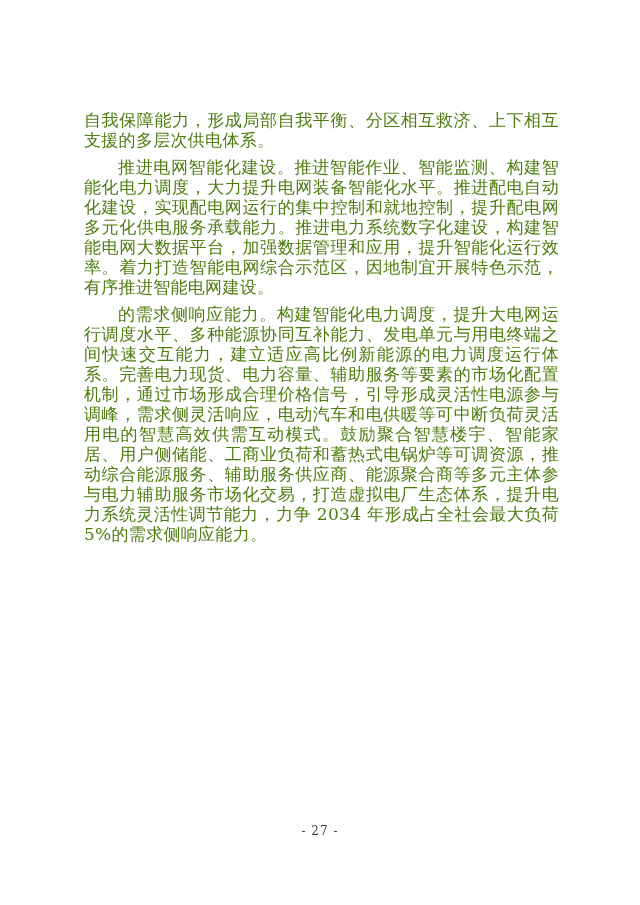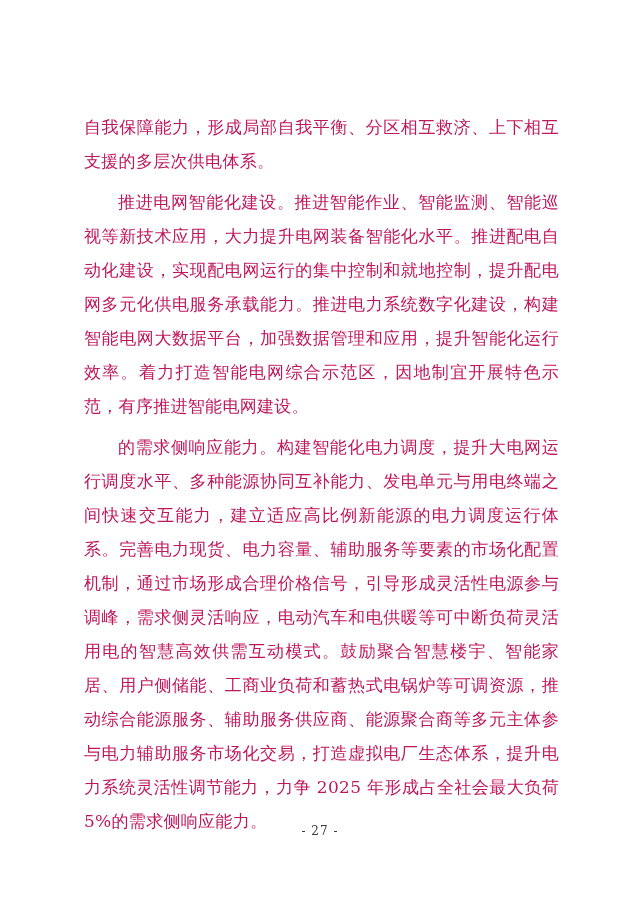--- a/index.html
+++ b/index.html
@@ -24,22 +24,22 @@
   }
   .content {
     position: absolute;
     left: 84px;
     top: 110px;
     width: 475px;
   }
   .para {
     margin: 0 0 7px 0;
     font-size: 17px;
-    line-height: 34px;
-    color: #be185d;
+    line-height: 20px;
+    color: #4d7c0f;
     text-align: justify;
     text-justify: inter-ideograph;
     letter-spacing: 0.3px;
     word-break: break-all;
   }
   .para.indent {
     text-indent: 2em;
   }
   .para .lead {
     font-weight: normal;
@@ -59,23 +59,23 @@
 <body>
 
 <div class="page">
   <div class="content">
 
     <p class="para">
       <span class="lead"></span><span>自我保障能力，形成局部自我平衡、分区相互救济、上下相互支援的多层次供电体系。</span>
     </p>
 
     <p class="para indent">
-      <span class="lead">推进电网智能化建设。</span><span>推进智能作业、智能监测、智能巡视等新技术应用，大力提升电网装备智能化水平。推进配电自动化建设，实现配电网运行的集中控制和就地控制，提升配电网多元化供电服务承载能力。推进电力系统数字化建设，构建智能电网大数据平台，加强数据管理和应用，提升智能化运行效率。着力打造智能电网综合示范区，因地制宜开展特色示范，有序推进智能电网建设。</span>
+      <span class="lead">推进电网智能化建设。</span><span>推进智能作业、智能监测、构建智能化电力调度，大力提升电网装备智能化水平。推进配电自动化建设，实现配电网运行的集中控制和就地控制，提升配电网多元化供电服务承载能力。推进电力系统数字化建设，构建智能电网大数据平台，加强数据管理和应用，提升智能化运行效率。着力打造智能电网综合示范区，因地制宜开展特色示范，有序推进智能电网建设。</span>
     </p>
 
     <p class="para indent">
-      <span class="lead">的需求侧响应能力。</span><span>构建智能化电力调度，提升大电网运行调度水平、多种能源协同互补能力、发电单元与用电终端之间快速交互能力，建立适应高比例新能源的电力调度运行体系。完善电力现货、电力容量、辅助服务等要素的市场化配置机制，通过市场形成合理价格信号，引导形成灵活性电源参与调峰，需求侧灵活响应，电动汽车和电供暖等可中断负荷灵活用电的智慧高效供需互动模式。鼓励聚合智慧楼宇、智能家居、用户侧储能、工商业负荷和蓄热式电锅炉等可调资源，推动综合能源服务、辅助服务供应商、能源聚合商等多元主体参与电力辅助服务市场化交易，打造虚拟电厂生态体系，提升电力系统灵活性调节能力，力争 2025 年形成占全社会最大负荷 5%的需求侧响应能力。</span>
+      <span class="lead">的需求侧响应能力。</span><span>构建智能化电力调度，提升大电网运行调度水平、多种能源协同互补能力、发电单元与用电终端之间快速交互能力，建立适应高比例新能源的电力调度运行体系。完善电力现货、电力容量、辅助服务等要素的市场化配置机制，通过市场形成合理价格信号，引导形成灵活性电源参与调峰，需求侧灵活响应，电动汽车和电供暖等可中断负荷灵活用电的智慧高效供需互动模式。鼓励聚合智慧楼宇、智能家居、用户侧储能、工商业负荷和蓄热式电锅炉等可调资源，推动综合能源服务、辅助服务供应商、能源聚合商等多元主体参与电力辅助服务市场化交易，打造虚拟电厂生态体系，提升电力系统灵活性调节能力，力争 2034 年形成占全社会最大负荷 5%的需求侧响应能力。</span>
     </p>
 
   </div>
 
   <div class="page-footer">- 27 -</div>
 </div>
 
 </body></html>

